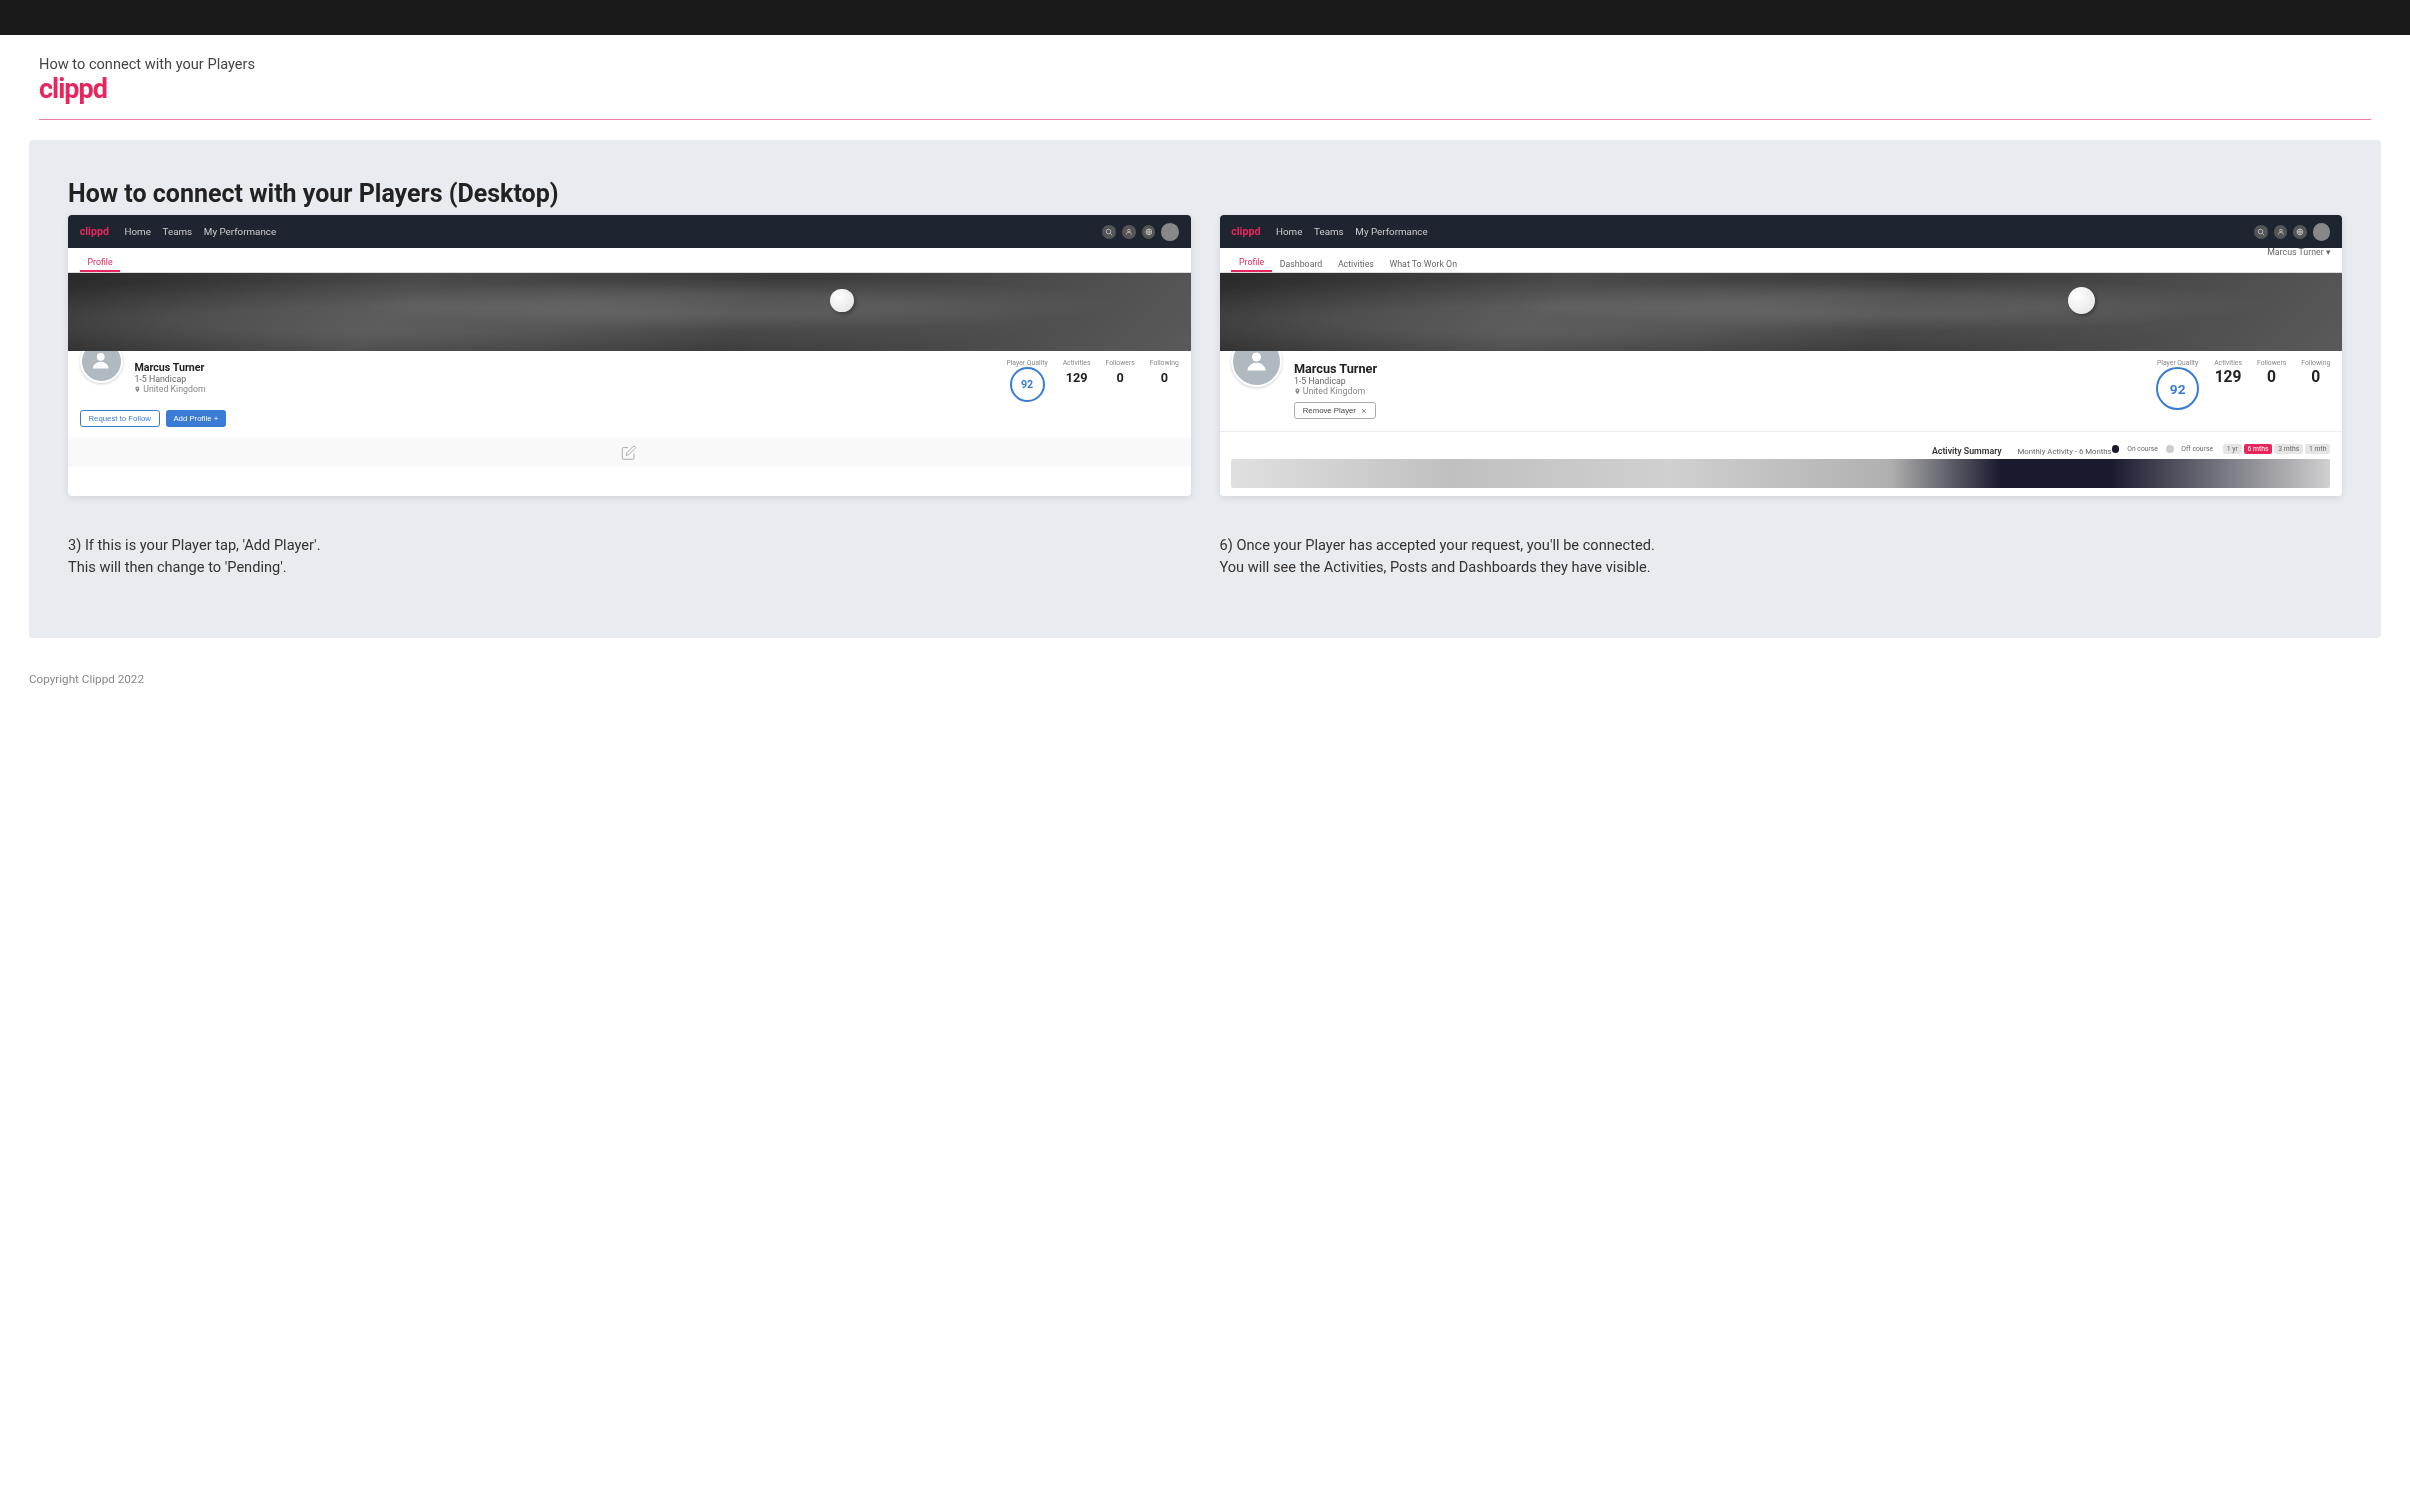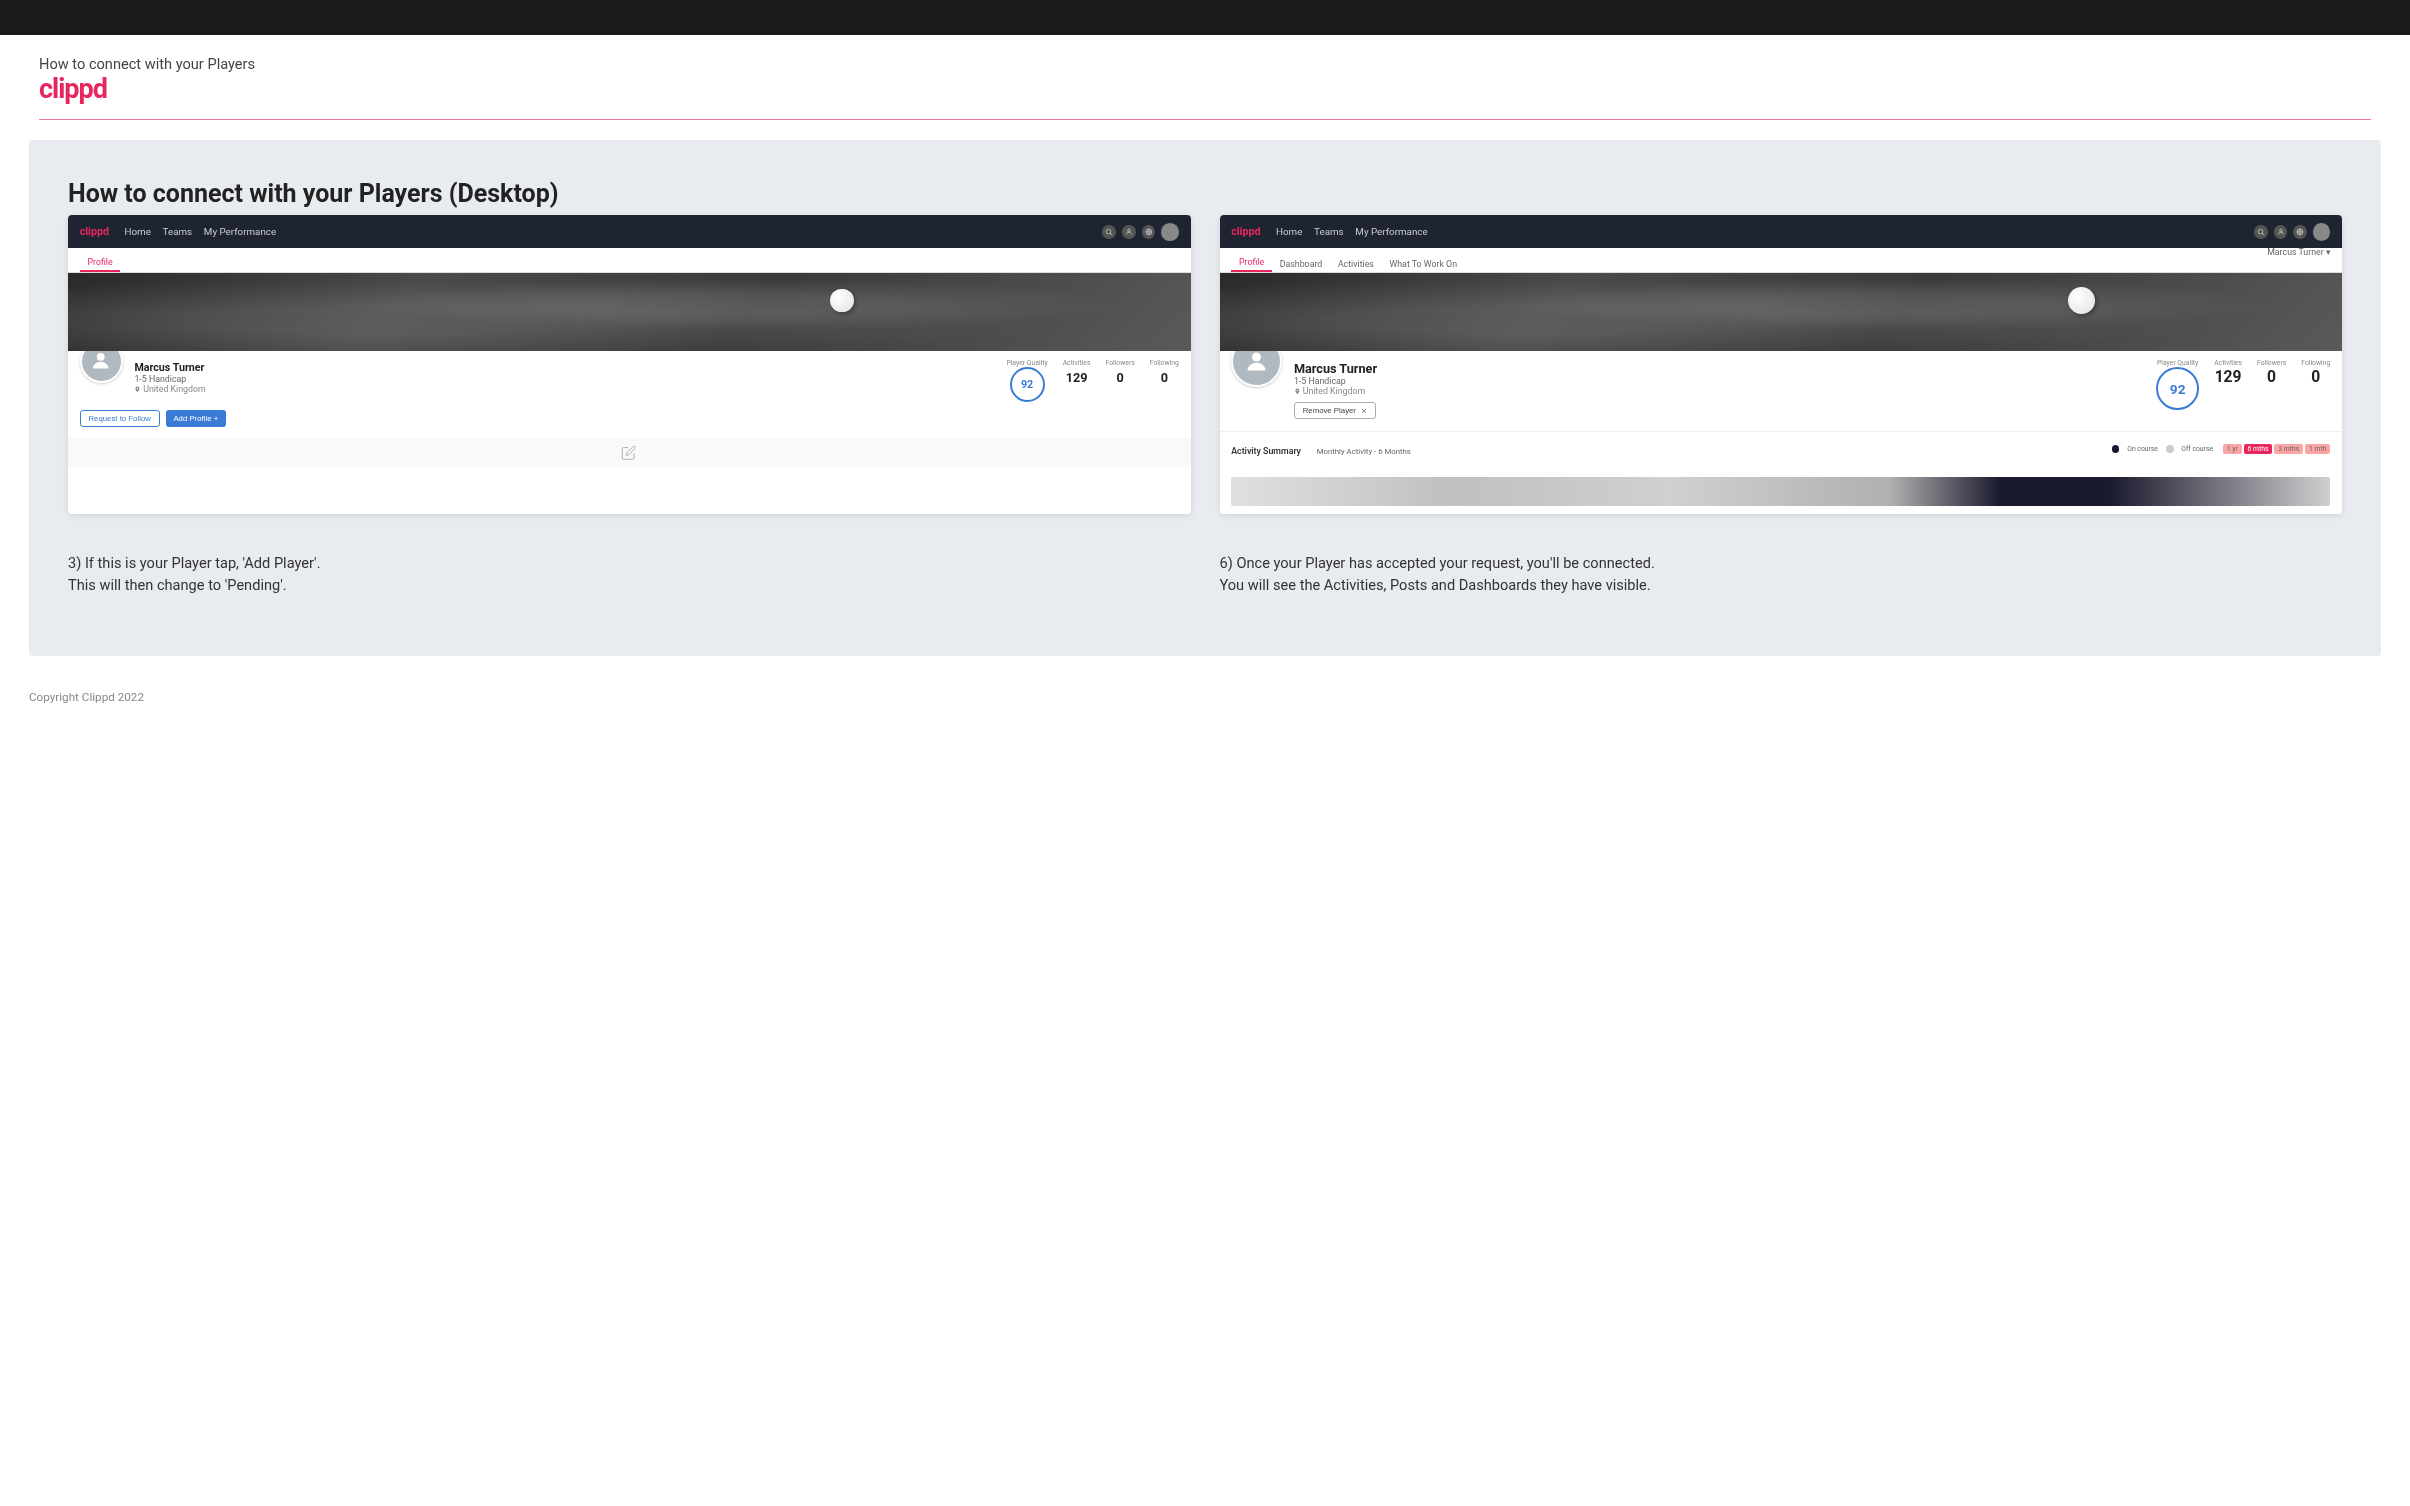--- a/index.html
+++ b/index.html
@@ -318,23 +318,23 @@
 
     
     .app-activity {
       background: #fff;
       padding: 7.8px 11.7px;
       border-top: 1px solid #eee;
     }
 
     .app-activity-header {
       display: flex;
-      justify-content: space-between;
-      align-items: center;
-      margin-bottom: 19px;
+      justify-content: flex-end;
+      align-items: center;
+      margin-bottom: 1px;
     }
 
     .app-activity-title {
       font-size: 8.8px;
       font-weight: 600;
       color: #333;
     }
 
     .app-activity-subtitle {
       font-size: 7.8px;
@@ -361,21 +361,21 @@
 
     .app-time-filters {
       display: flex;
       gap: 2px;
     }
 
     .time-filter {
       font-size: 6.8px;
       padding: 1px 3.9px;
       color: #666;
-      background: #fca5a5;
+      background: #e5e5e5;
       border-radius: 2px;
     }
 
     .time-filter.active {
       background: #e8265e;
       color: #fff;
     }
 
     
     .app-chart {

